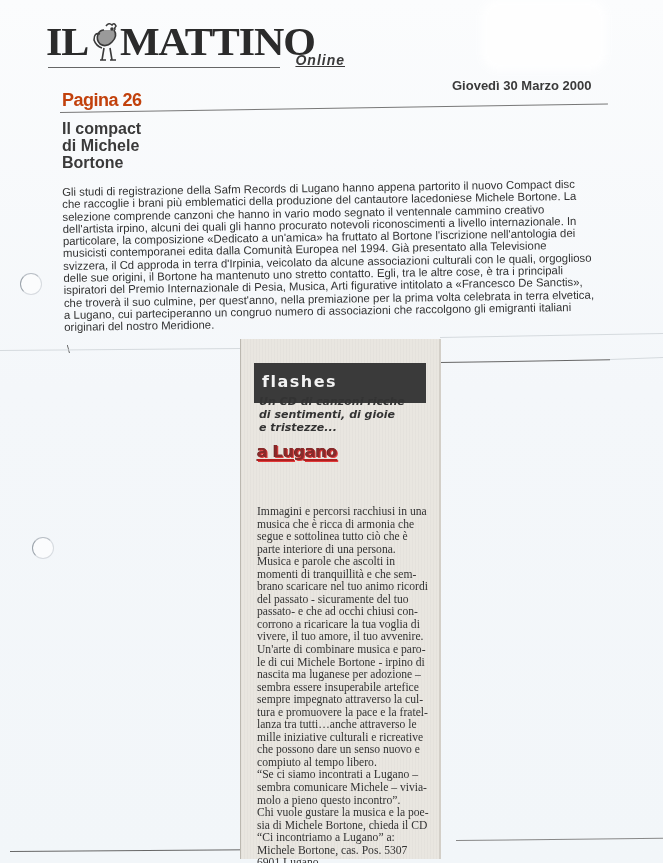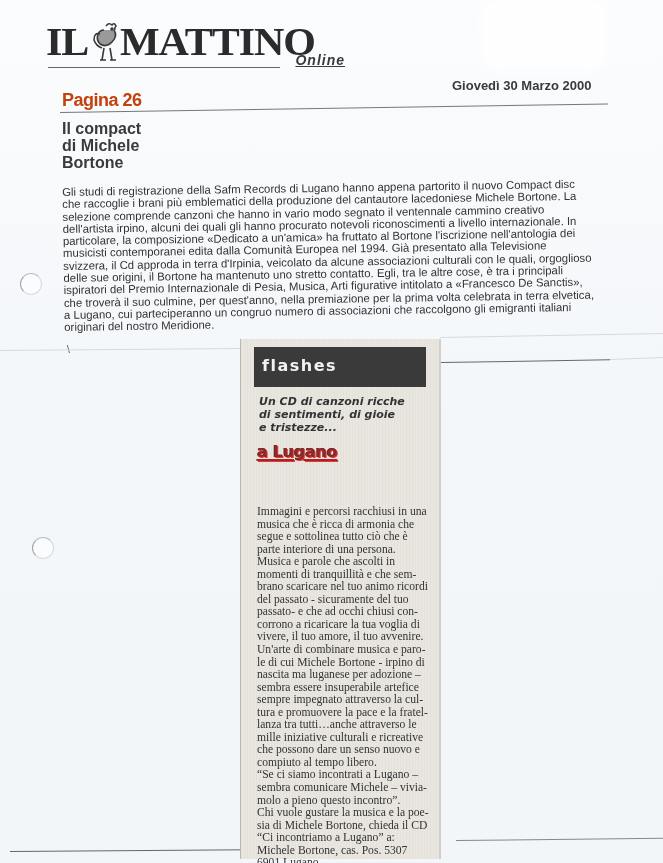--- a/index.html
+++ b/index.html
@@ -106,21 +106,21 @@
     }
     
     .clip {
       position: absolute; left: 240px; top: 339px; width: 200px; height: 520px;
       background: #e9e6e0;
       background-image: repeating-linear-gradient(90deg, rgba(0,0,0,0.018) 0px, rgba(0,0,0,0.018) 1px, transparent 1px, transparent 3px);
       border-left: 1px solid #bcb8b0;
       box-shadow: inset -2px 0 0 #d3cfc8;
     }
     .flashes-bar {
-      position: absolute; left: 13px; top: 8px; width: 172px; height: 40px;
+      position: absolute; left: 13px; top: 24px; width: 172px; height: 40px;
       background: #3a3a3a;
     }
     .flashes-bar span {
       position: absolute; left: 8px; top: 9px;
       font-size: 16px; font-weight: bold; color: #f2f2f2;
       letter-spacing: 1.5px;
       font-family: "DejaVu Sans", sans-serif;
     }
     .kicker {
       position: absolute; left: 18px; top: 56px;

